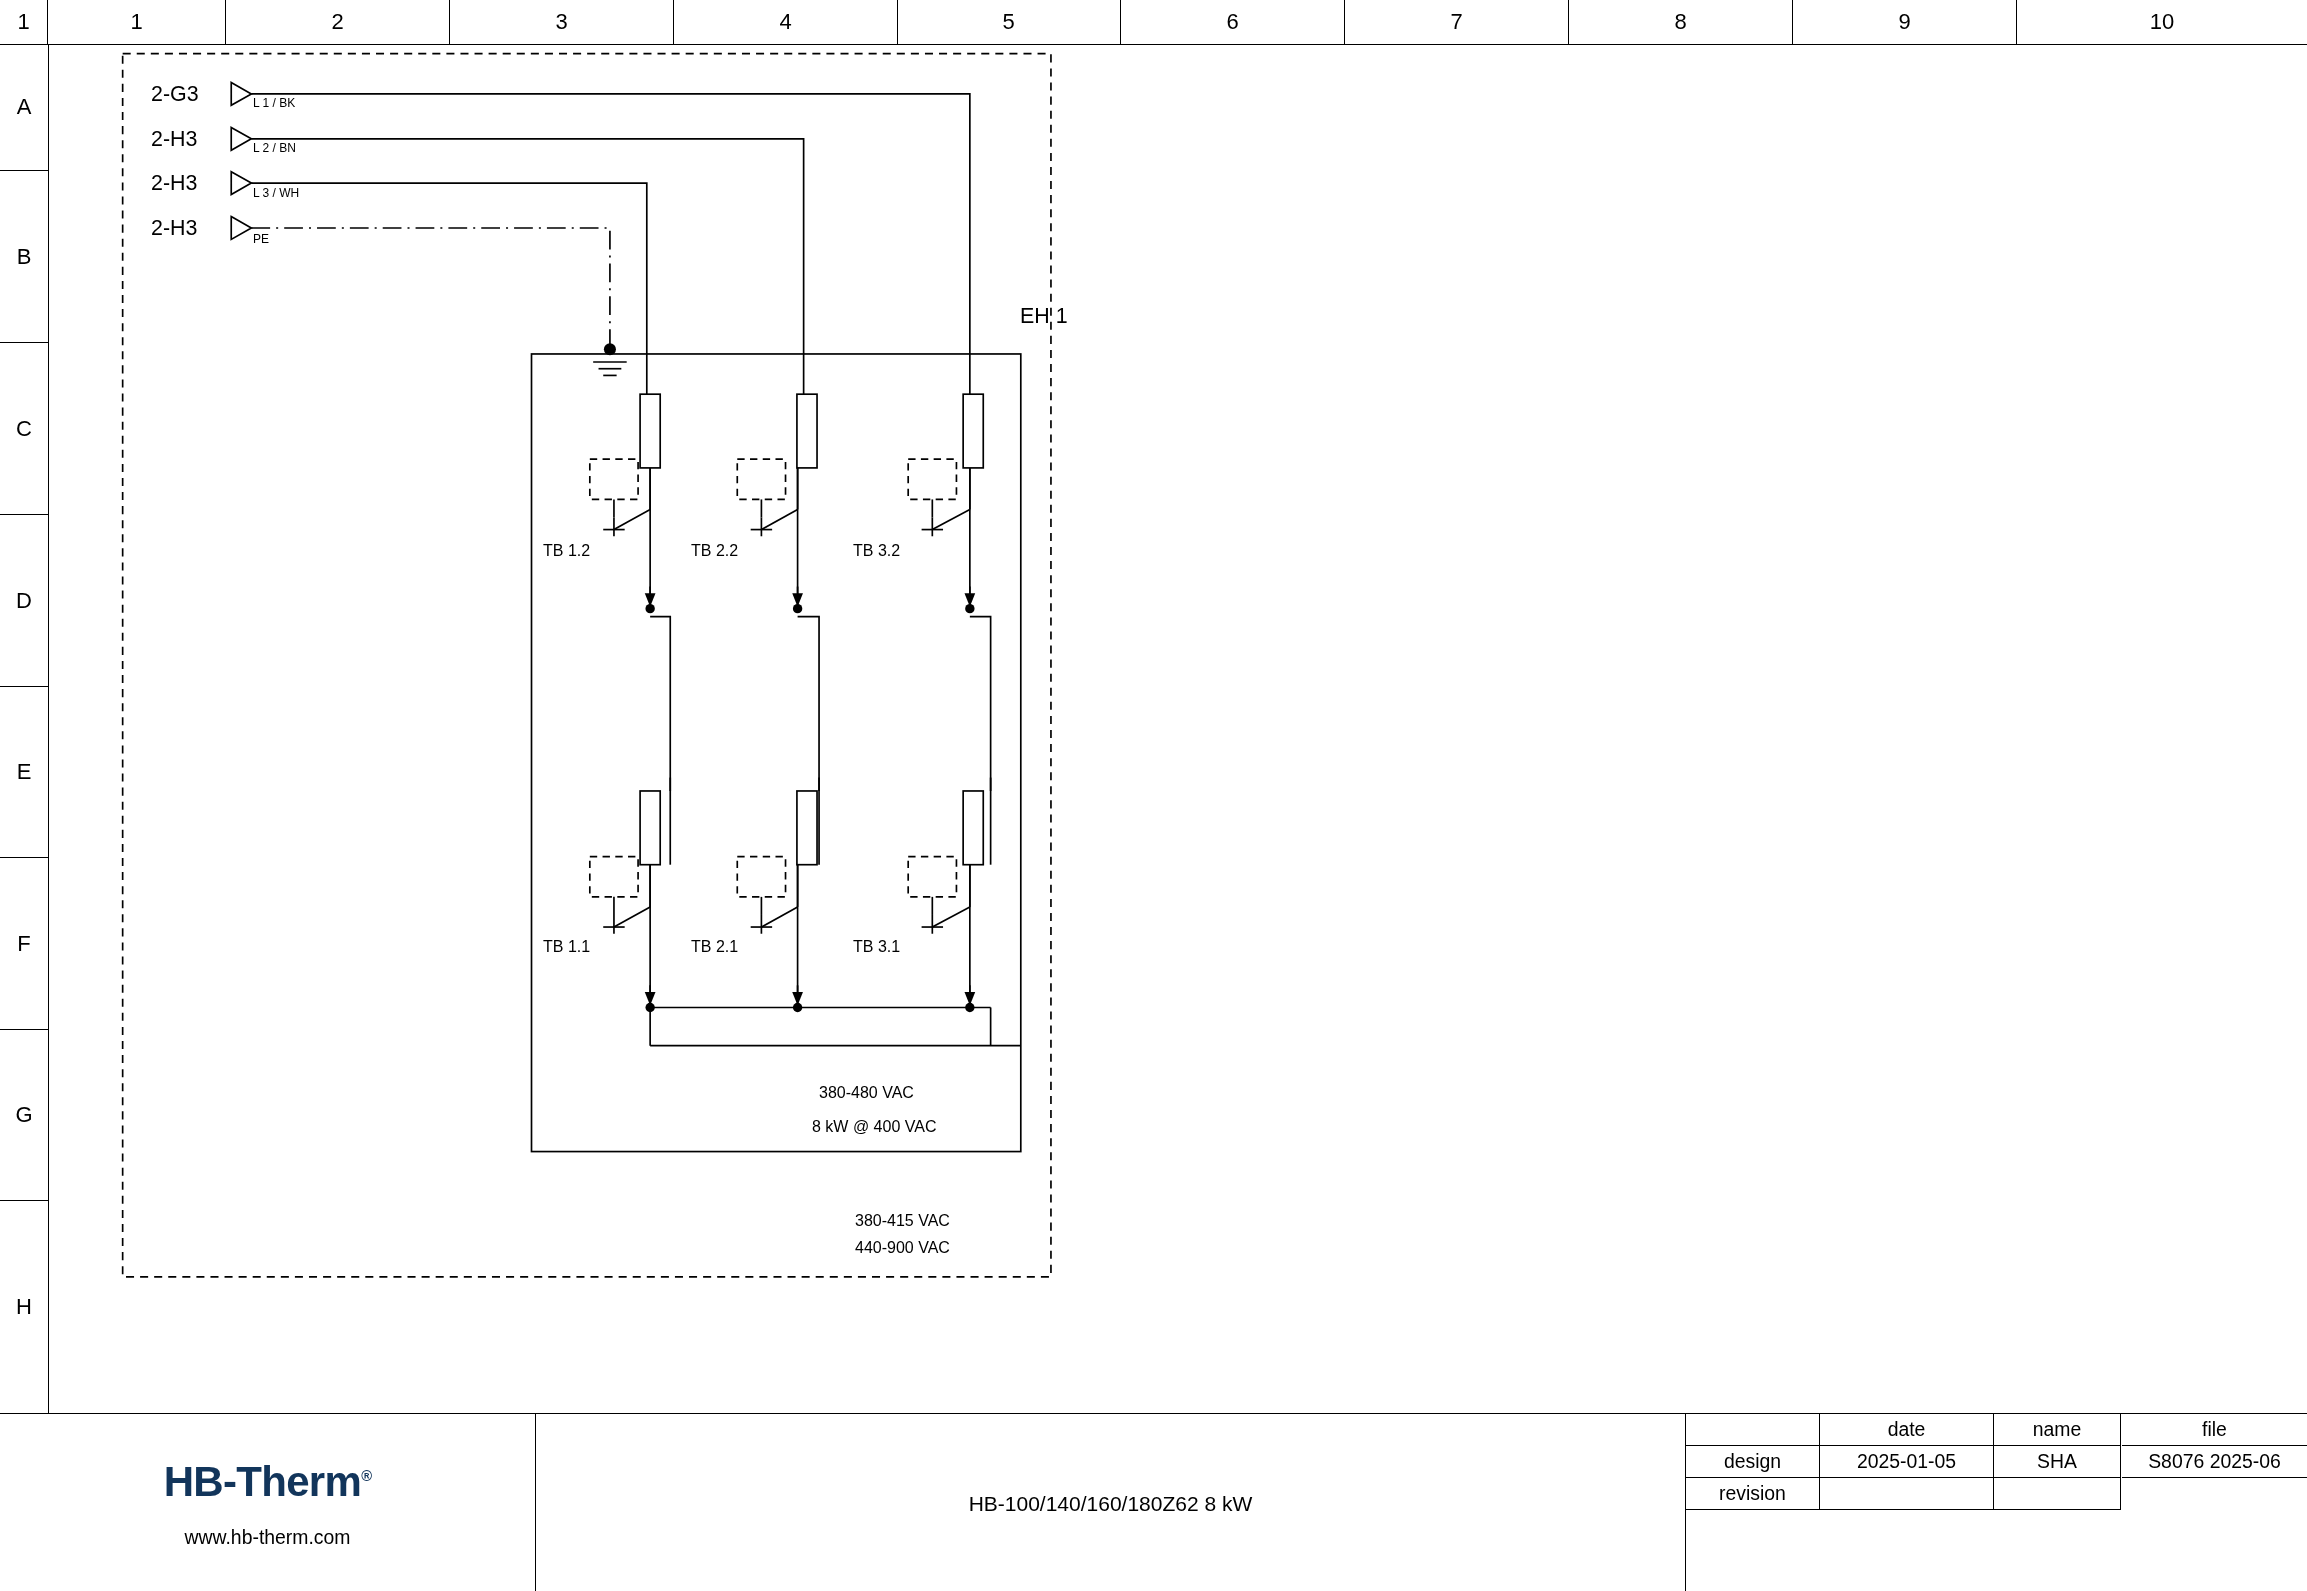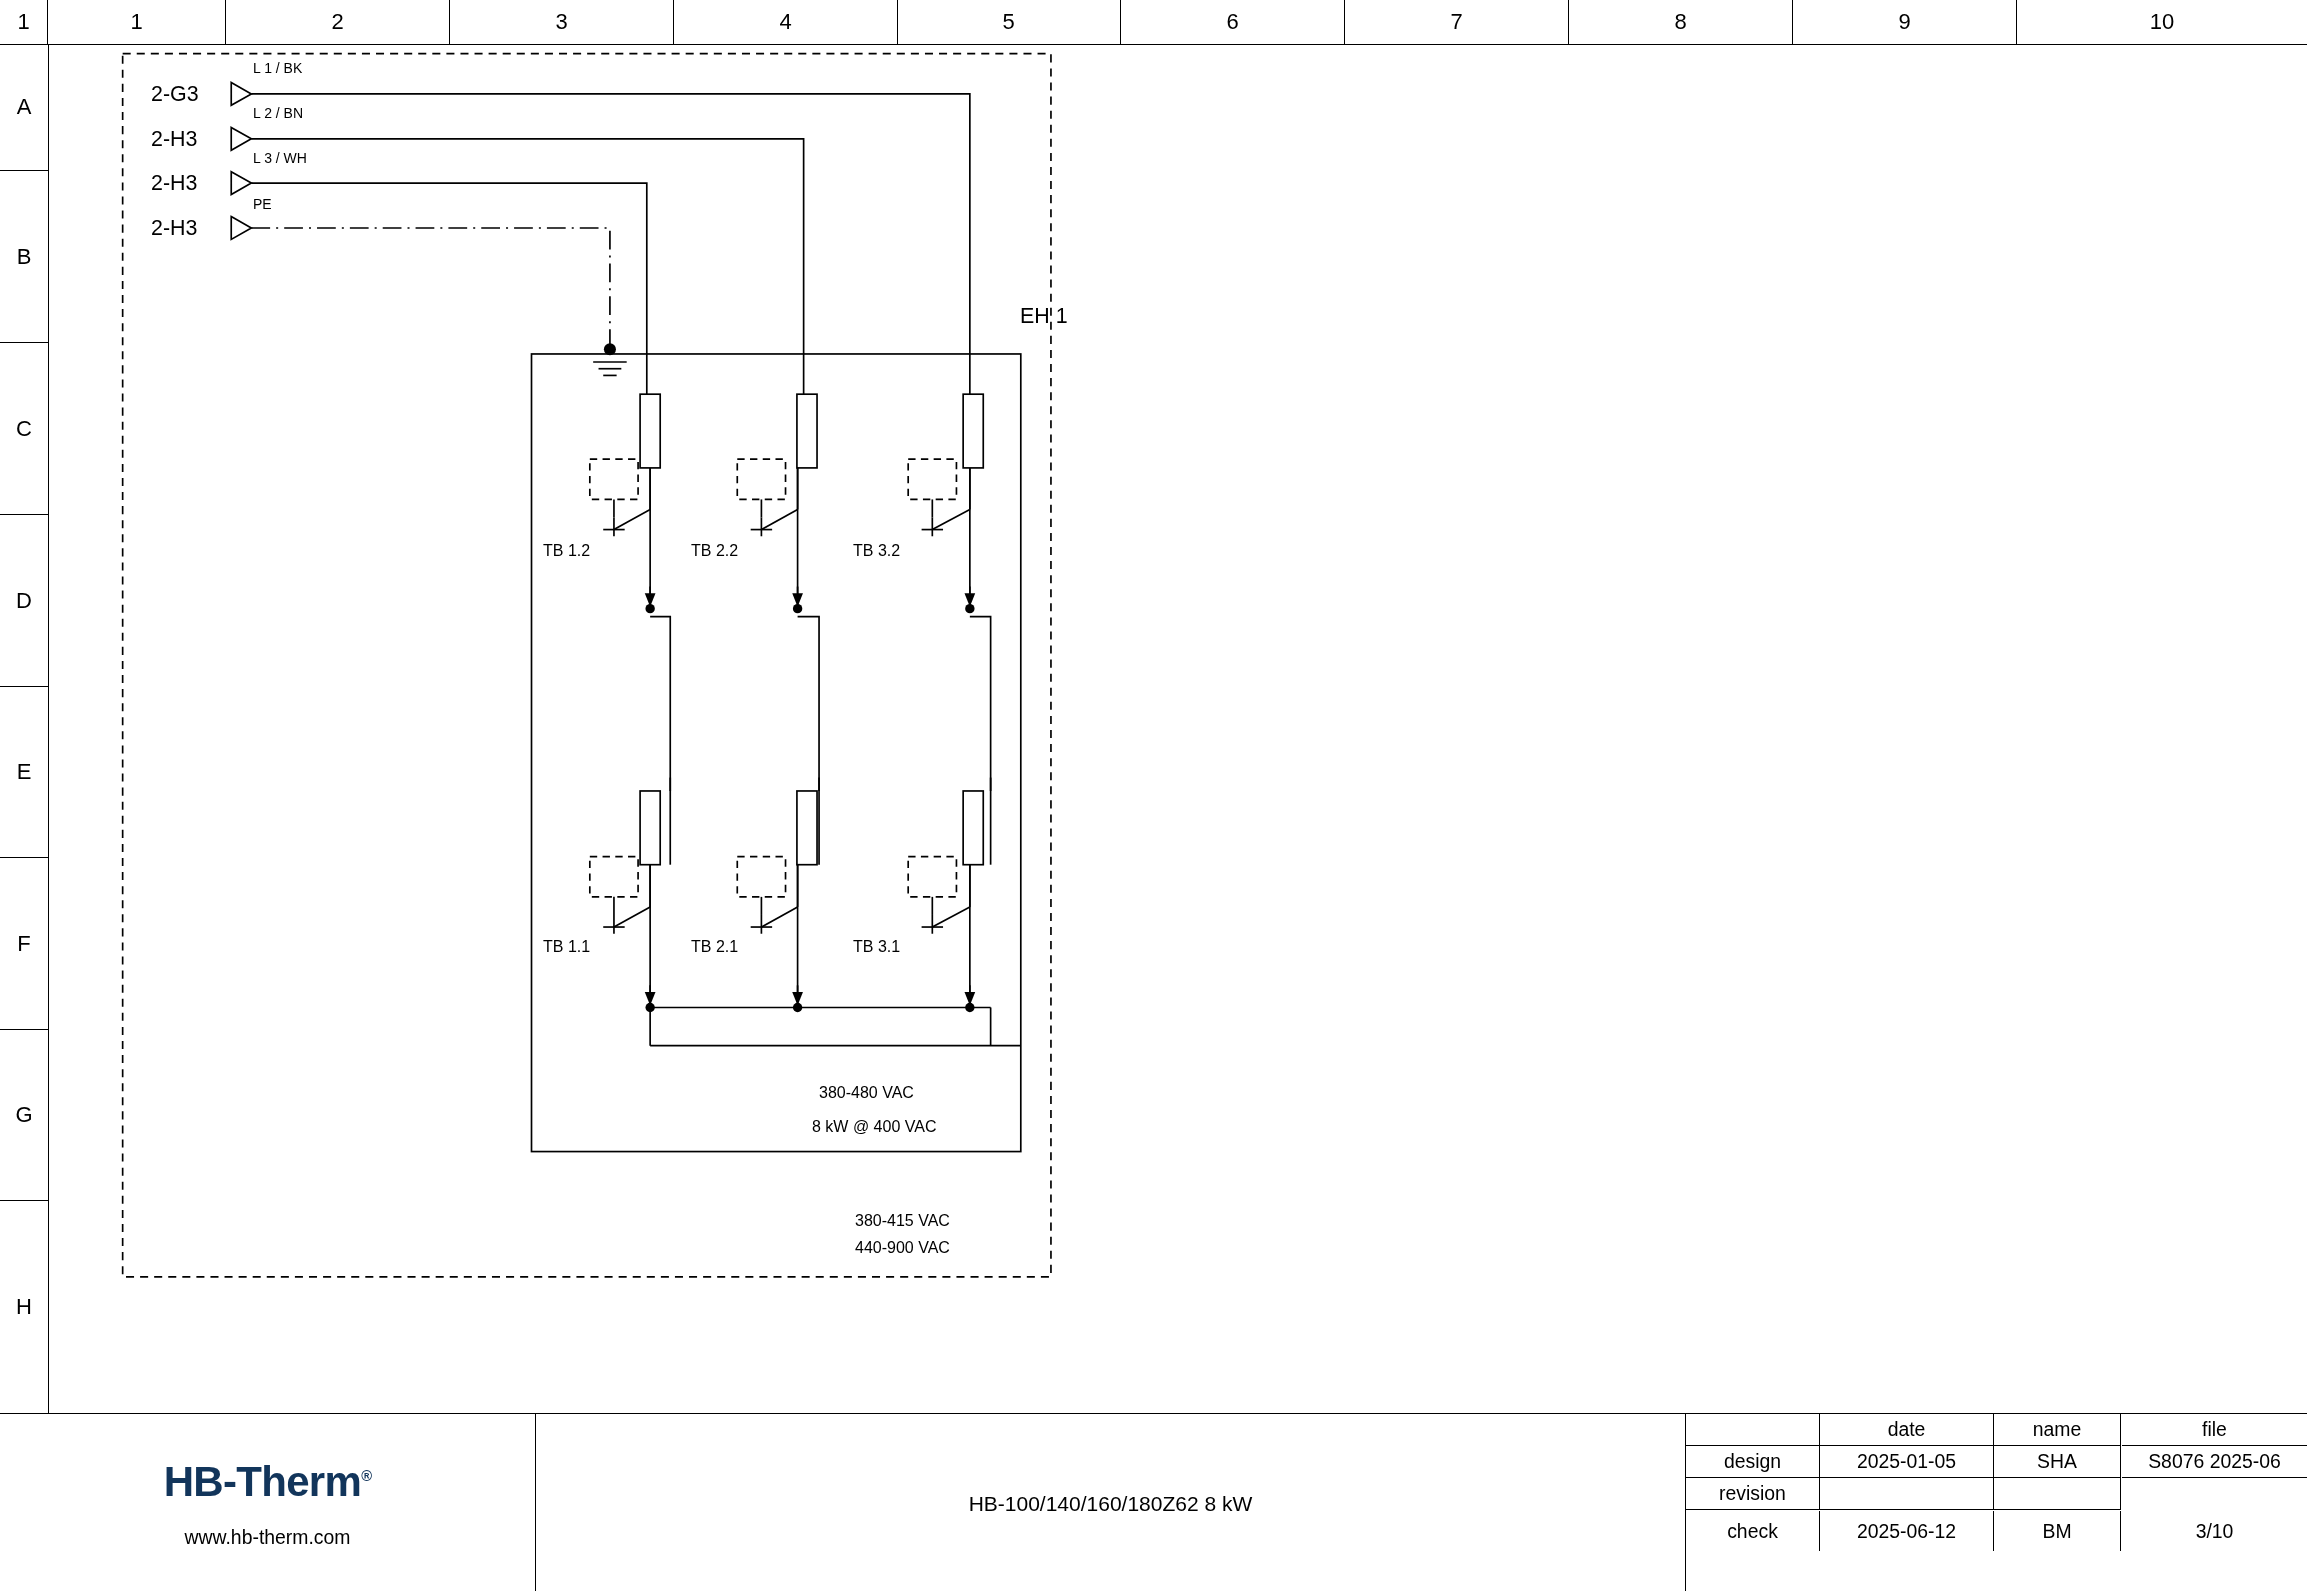--- a/index.html
+++ b/index.html
@@ -68,21 +68,22 @@
     width: 2307px;
     height: 1592px;
     pointer-events: none;
   }
   .lbl {
     position: absolute;
     font-size: 16px;
     white-space: nowrap;
   }
   .lbl.small {
-    font-size: 14px;
+    font-size: 12px;
+    margin-top: 36px;
   }
   .lbl.big {
     font-size: 21.4px;
   }
 
   
   .titleblock {
     position: absolute;
     left: 0px;
     top: 1413px;
@@ -364,23 +365,17 @@
         <div class="tbt-cell nr" style="left:436px;width:185px;">S8076 2025-06</div>
       </div>
 
       <div class="tbt-row" style="top:64px;">
         <div class="tbt-cell" style="left:0px;width:134px;">revision</div>
         <div class="tbt-cell" style="left:134px;width:174px;"></div>
         <div class="tbt-cell" style="left:308px;width:127px;"></div>
         <div class="tbt-cell nr nb" style="left:436px;width:185px;border-bottom:none;"></div>
       </div>
 
-      <div class="tbt-row" style="top:97px;height:40px;">
-        <div class="tbt-cell nb" style="left:0px;width:134px;">check</div>
-        <div class="tbt-cell nb" style="left:134px;width:174px;">2025-06-12</div>
-        <div class="tbt-cell nb" style="left:308px;width:127px;">BM</div>
-        <div class="tbt-cell nr nb" style="left:436px;width:185px;">3/10</div>
-      </div>
     </div>
   </div>
 
 </div>
 
 
 </body></html>

